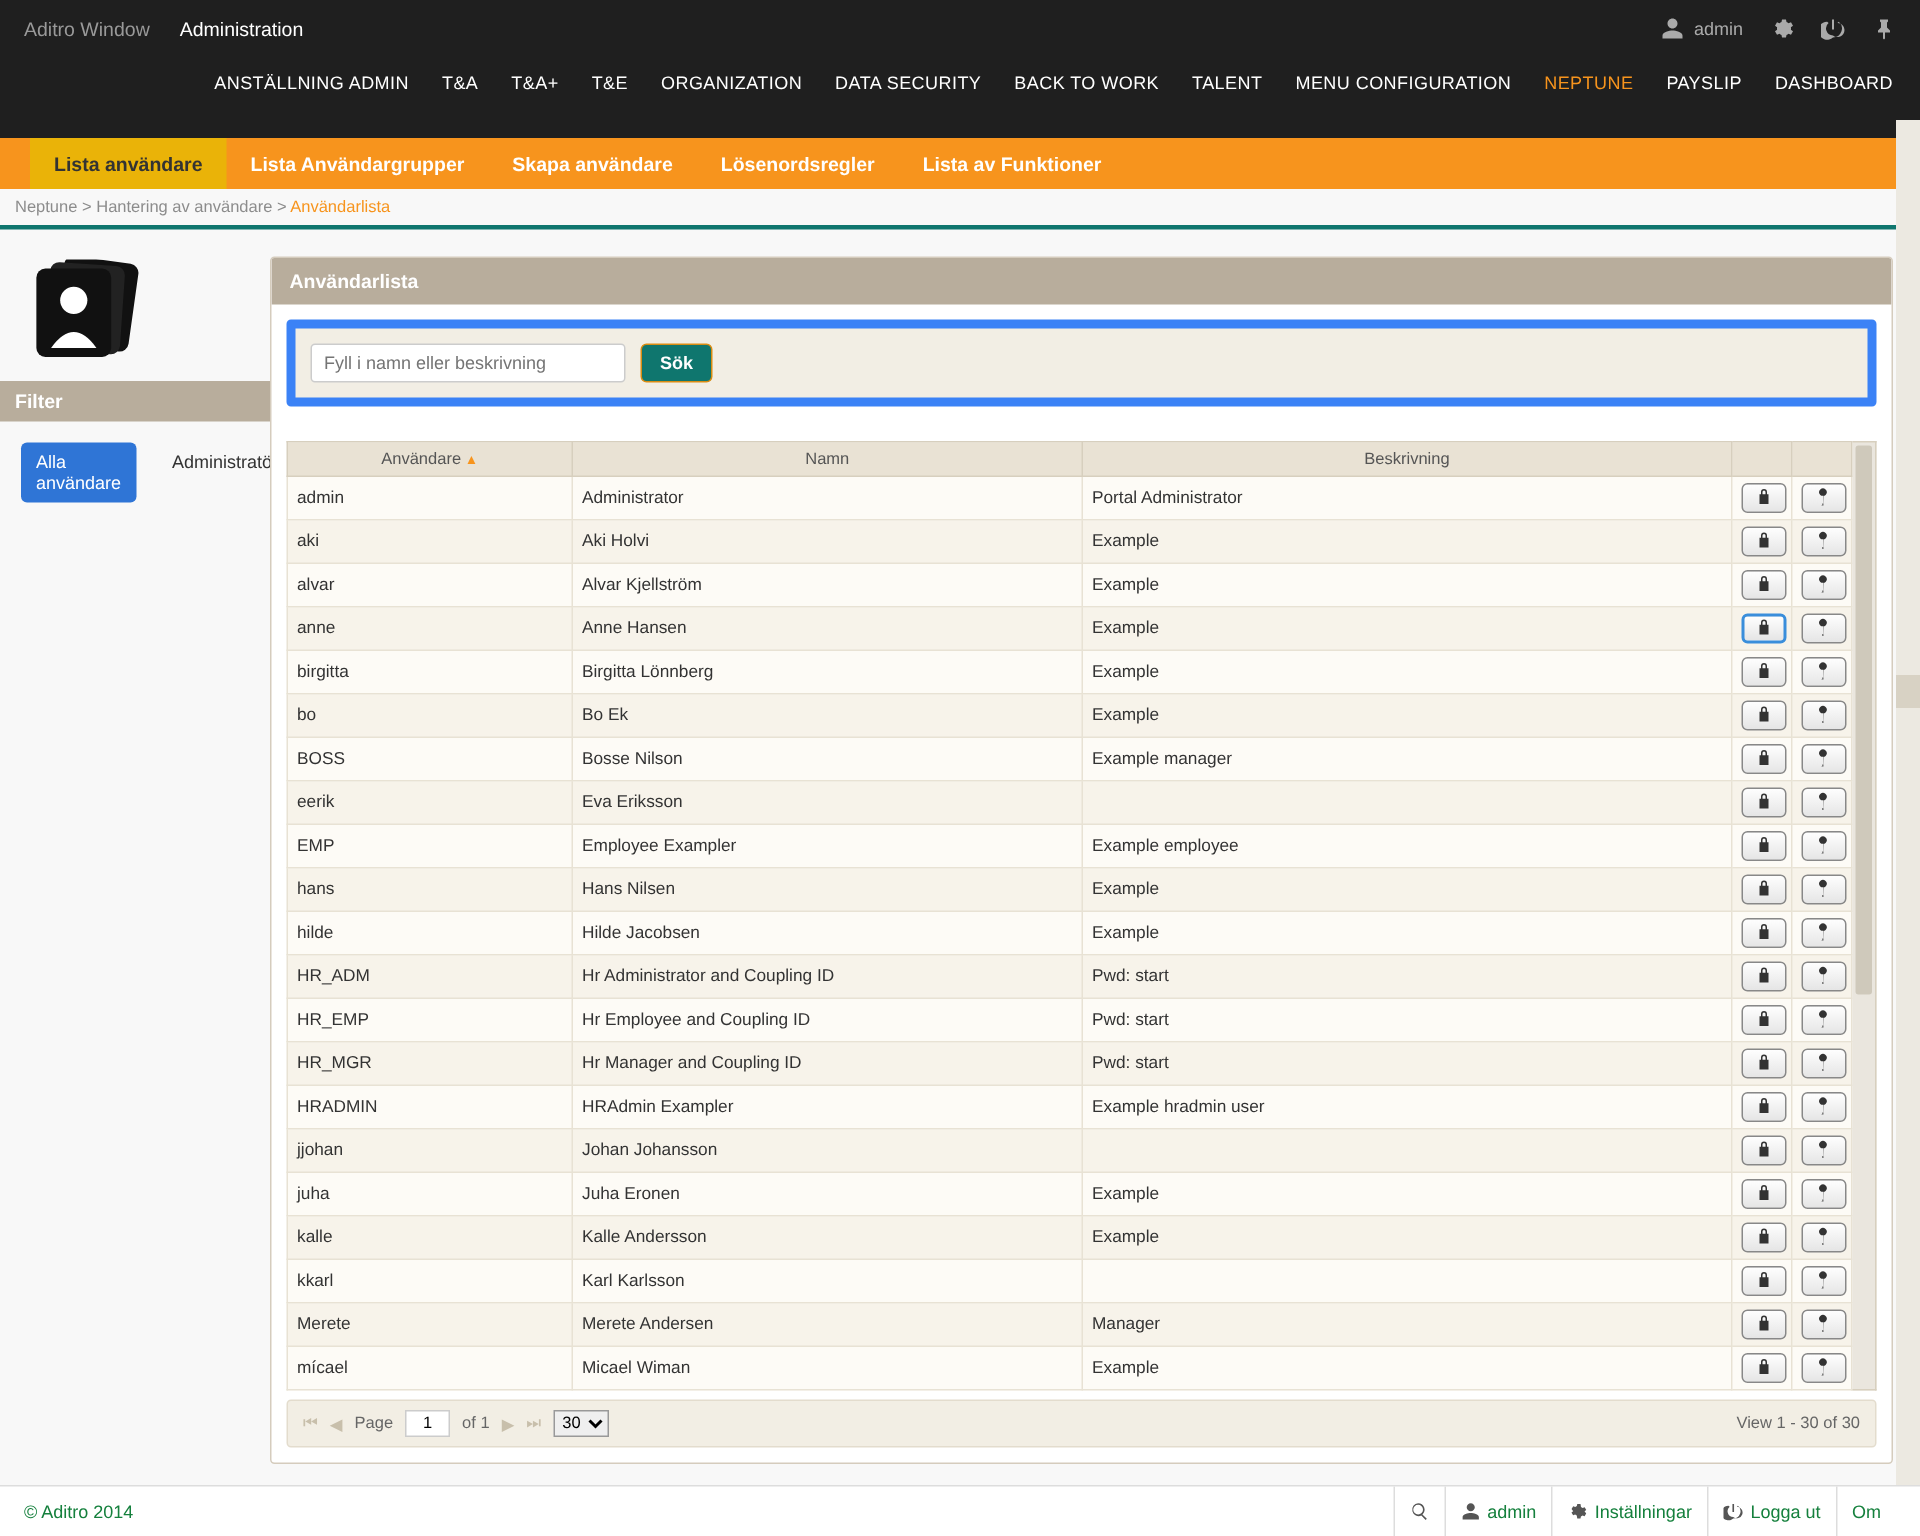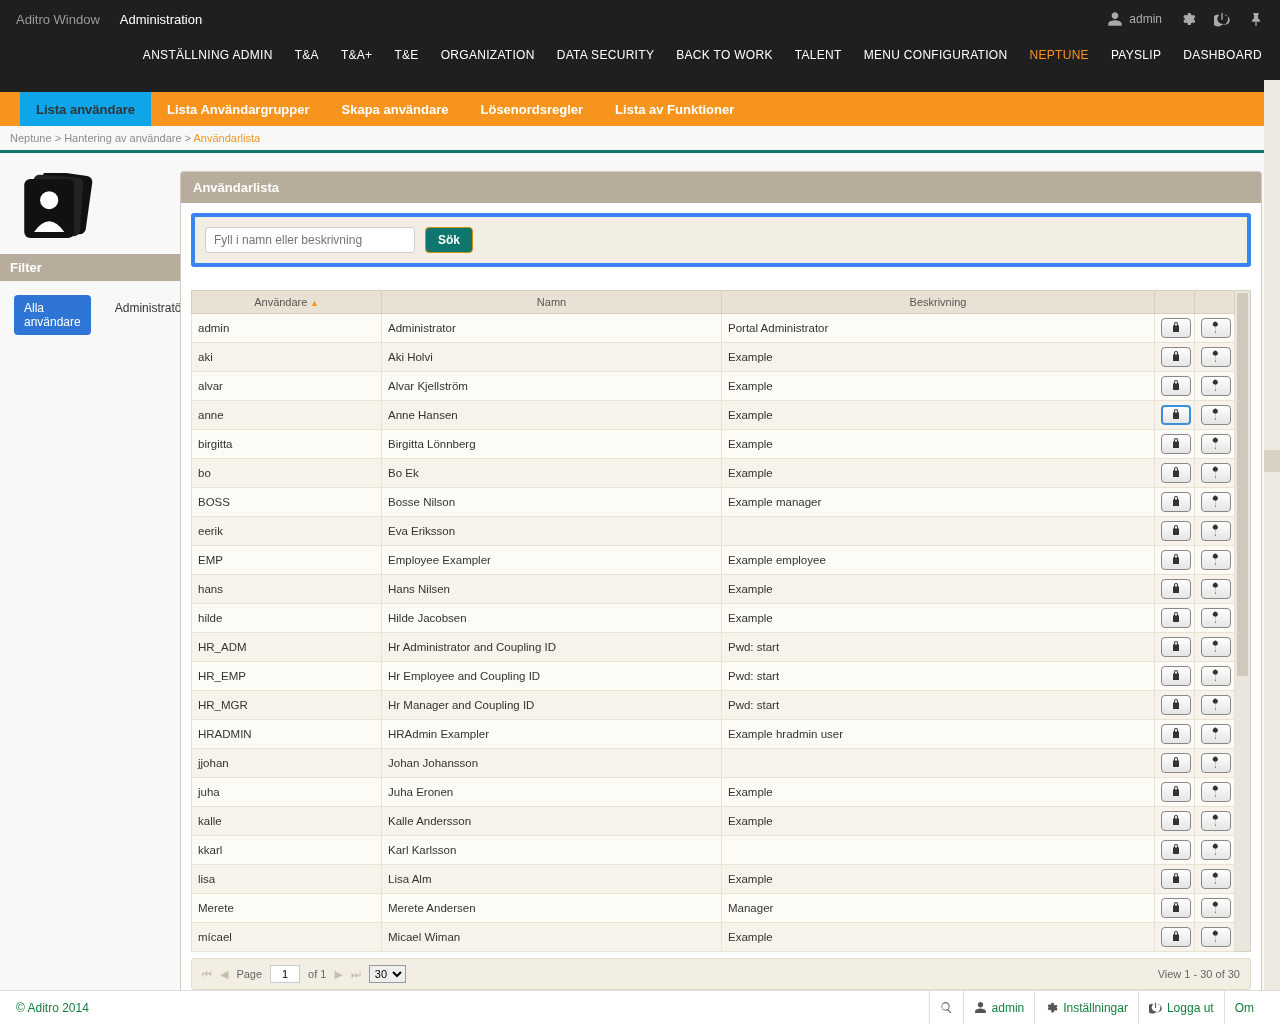--- a/index.html
+++ b/index.html
@@ -12,39 +12,39 @@
   .top-bar-upper .right { display:flex; align-items:center; gap: 18px; color:#aaa; }
   .top-bar-upper .right .user { display:flex; align-items:center; gap:6px; }
   .top-bar-upper .right svg { fill:#aaa; width:16px; height:16px; }
   
   .top-nav { display:flex; gap: 22px; padding: 10px 18px 10px; justify-content:flex-end; }
   .top-nav a { color:#fff; font-size:12px; text-decoration:none; font-weight:500; letter-spacing:0.3px;}
   .top-nav a.active { color:#f7941d; }
   
   .orange-bar { background:#f7941d; height:34px; display:flex; align-items:stretch; padding-left:20px;}
   .orange-bar .tab { display:flex; align-items:center; padding: 0 16px; color:#fff; font-weight:bold; font-size:13px;}
-  .orange-bar .tab.active { background:#0ea5e9; color:#333; }
+  .orange-bar .tab.active { background:#eab308; color:#333; }
   
   .breadcrumb { padding:6px 10px; font-size:11px; color:#8c8c8c; border-bottom:3px solid #0f766e;}
   .breadcrumb b { color:#f7941d; font-weight:normal;}
   
   .main { display:flex; }
   .sidebar { width:180px; padding-top:20px; }
   .sidebar-icon { padding: 0 20px 10px; }
   .filter-head { background:#b8ad9c; color:#fff; font-weight:bold; padding:6px 10px; font-size:13px;}
   .filter-list { padding:14px 14px; display:flex; flex-direction:row; gap:14px;}
   .filter-item { color:#333; font-size:12px; cursor:pointer; padding:6px 10px; border-radius:4px;}
   .filter-item.active { background:#2f75d6; color:#fff; }
   
   .content { flex:1; padding: 18px 18px 8px 0; min-width:0; }
   .panel { background:#fff; border:1px solid #d5ccbd; border-radius:3px; overflow:hidden;}
   .panel-head { background:#b8ad9c; color:#fff; font-weight:bold; padding:8px 12px; font-size:13px;}
   .panel-body { padding:10px; }
   
-  .search-row { background:#f2eee4; border:4px solid #3b82f6; border-radius:3px; padding:10px; display:flex; gap:10px; align-items:center;}
+  .search-row { background:#f2eee4; border:6px solid #3b82f6; border-radius:3px; padding:10px; display:flex; gap:10px; align-items:center;}
   .search-row input { border:1px solid #ccc; border-radius:3px; padding:5px 8px; width:210px; font-size:12px;}
   .btn-orange { background:#0f766e; border:1px solid #d98c12; color:#fff; font-weight:bold; padding:5px 12px; border-radius:4px; cursor:pointer; font-size:12px;}
   
   .grid-wrap { position:relative; margin-top:23px; display:flex;}
   .grid-scroll { flex:1; min-width:0;}
   table.grid { width:100%; border-collapse:collapse; table-layout:fixed;}
   table.grid th { background:#e9e2d4; border:1px solid #d7cfbe; font-weight:normal; font-size:11px; color:#555; padding:5px 6px; text-align:center;}
   table.grid th.sort::after { content:" ▲"; color:#f7941d; font-size:9px;}
   table.grid td { border:1px solid #e8e2d4; padding:4px 6px; font-size:11.5px; background:#fdfbf6; }
   table.grid tr:nth-child(even) td { background:#f7f3ea; }
@@ -455,35 +455,20 @@
                             <path d="M12 2a4 4 0 00-4 4v3H6v13h12V9h-2V6a4 4 0 00-4-4zm-2 4a2 2 0 114 0v3h-4V6z"></path>
                           </svg></span>
                       </span></td>
                     <td class="action-cell"><span class="action-btn">
                         <span><svg viewBox="0 0 24 24">
                             <path d="M7 14a5 5 0 115-5 5 5 0 01-1.3 3.4L22 23l-2 2-2-2 1-1-2-2 1-1-2-2-5.3-5.3A5 5 0 017 14z" transform="rotate(45 12 12)"></path>
                           </svg></span>
                       </span></td>
                   </tr>
                   <tr>
-                    <td>lisa</td>
-                    <td>Lisa Alm</td>
-                    <td>Example</td>
-                    <td class="action-cell"><span class="action-btn">
-                        <span><svg viewBox="0 0 24 24">
-                            <path d="M12 2a4 4 0 00-4 4v3H6v13h12V9h-2V6a4 4 0 00-4-4zm-2 4a2 2 0 114 0v3h-4V6z"></path>
-                          </svg></span>
-                      </span></td>
-                    <td class="action-cell"><span class="action-btn">
-                        <span><svg viewBox="0 0 24 24">
-                            <path d="M7 14a5 5 0 115-5 5 5 0 01-1.3 3.4L22 23l-2 2-2-2 1-1-2-2 1-1-2-2-5.3-5.3A5 5 0 017 14z" transform="rotate(45 12 12)"></path>
-                          </svg></span>
-                      </span></td>
-                  </tr>
-                  <tr>
                     <td>Merete</td>
                     <td>Merete Andersen</td>
                     <td>Manager</td>
                     <td class="action-cell"><span class="action-btn">
                         <span><svg viewBox="0 0 24 24">
                             <path d="M12 2a4 4 0 00-4 4v3H6v13h12V9h-2V6a4 4 0 00-4-4zm-2 4a2 2 0 114 0v3h-4V6z"></path>
                           </svg></span>
                       </span></td>
                     <td class="action-cell"><span class="action-btn">
                         <span><svg viewBox="0 0 24 24">

